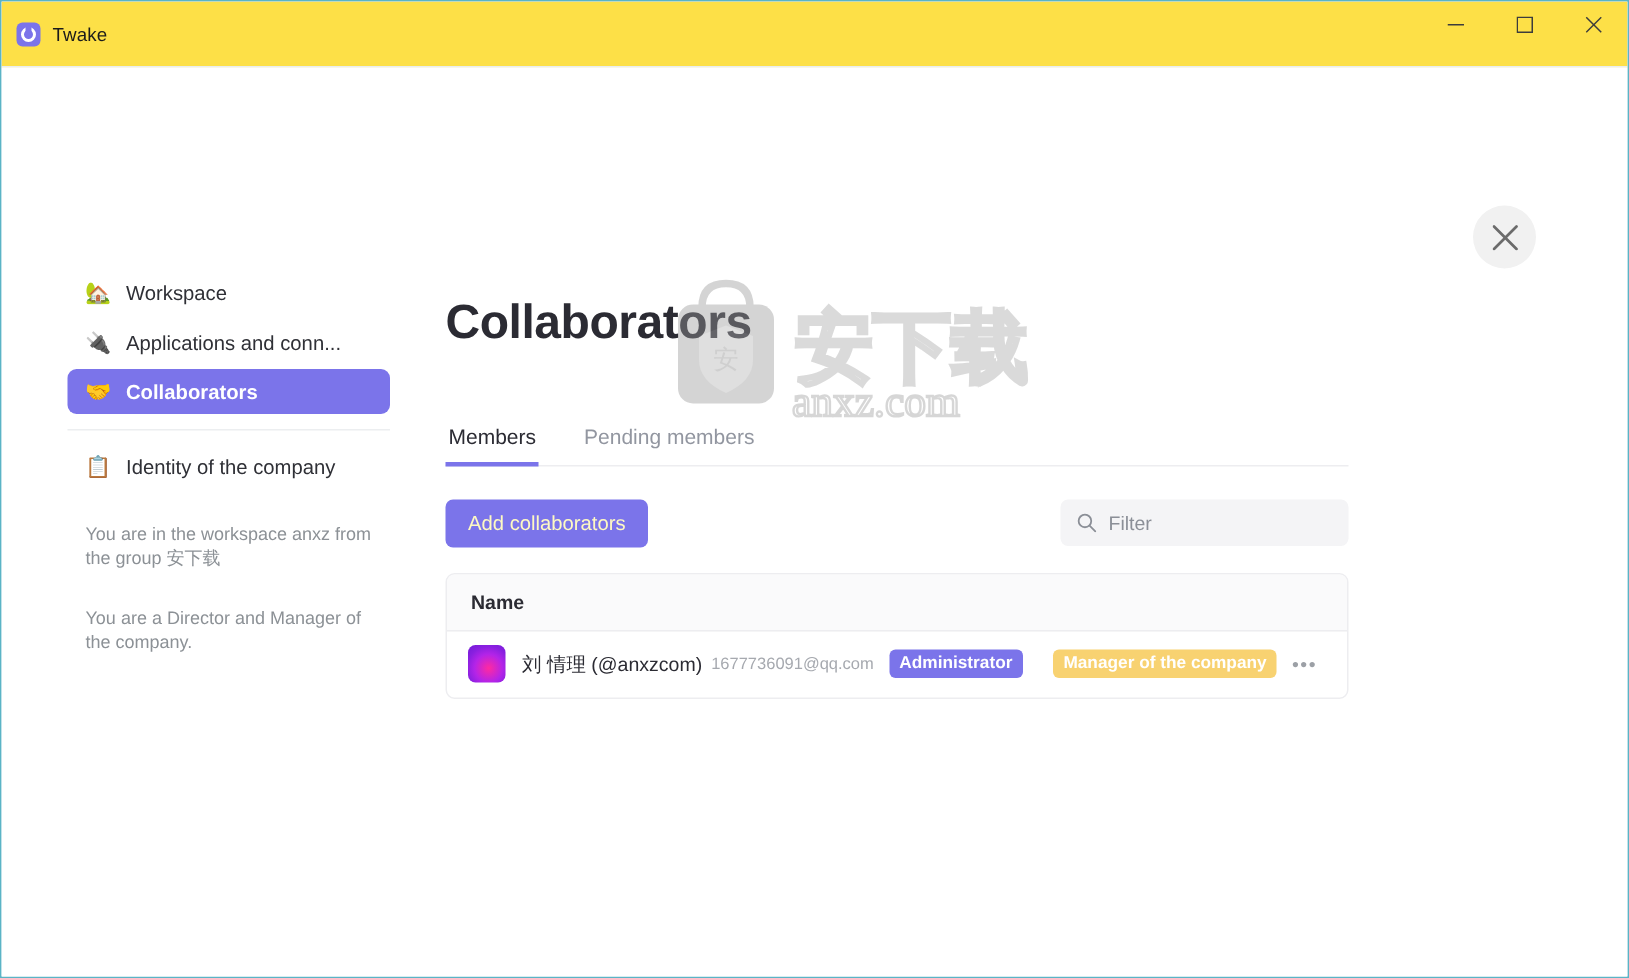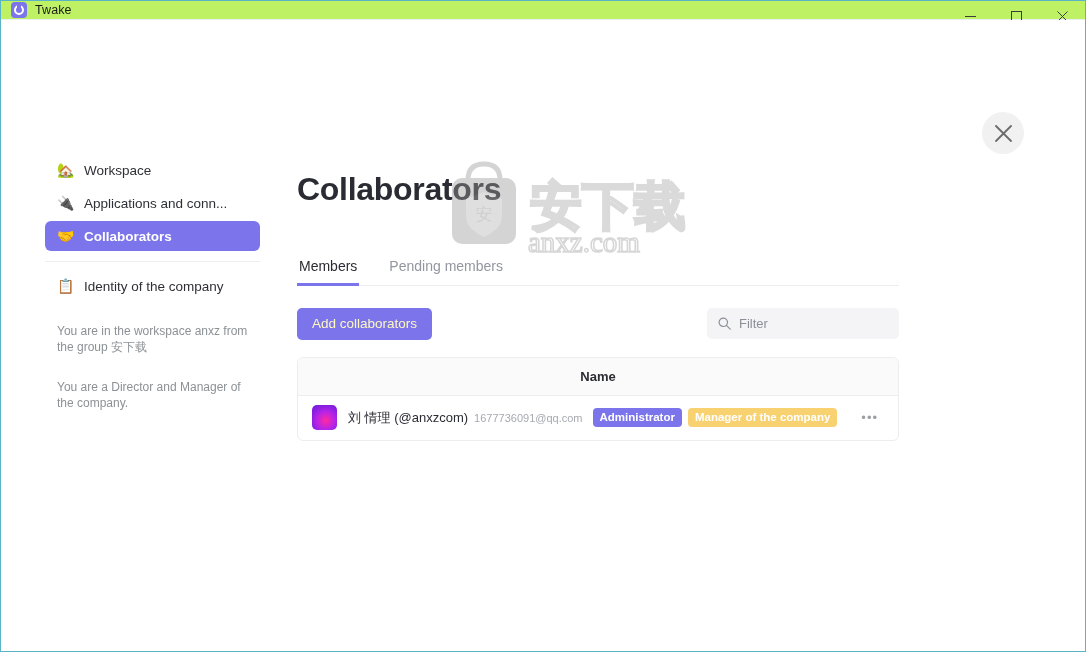--- a/index.html
+++ b/index.html
@@ -17,24 +17,24 @@
     width: 1086px;
     height: 652px;
     background: #ffffff;
     border: 1px solid #5ab4c6;
     overflow: hidden;
   }
 
   
   .titlebar {
     position: relative;
-    height: 19px;
-    display: flex;
-    align-items: center;
-    background: #bef264;
+    height: 44px;
+    display: flex;
+    align-items: center;
+    background: #fde047;
     border-bottom: 1px solid #e9eef0;
   }
   .title-left {
     display: flex;
     align-items: center;
     gap: 8px;
     padding-left: 10px;
   }
   .app-icon {
     width: 16px; height: 16px;
@@ -223,21 +223,20 @@
     overflow: hidden;
     background: #ffffff;
   }
   .table-head {
     background: #fafafb;
     border-bottom: 1px solid #ededf0;
     padding: 11px 16px;
     font-size: 13px;
     font-weight: bold;
     color: #2b2b33;
-    text-align: center;
   }
   .table-row {
     display: flex;
     align-items: center;
     padding: 9px 14px;
     min-height: 44px;
   }
   .avatar {
     width: 25px; height: 25px;
     border-radius: 5px;
@@ -251,21 +250,21 @@
     white-space: nowrap;
   }
   .row-email {
     font-size: 11px;
     color: #a6a9af;
     margin-left: 6px;
     white-space: nowrap;
   }
   .badges {
     display: flex;
-    gap: 6px;
+    gap: 20px;
     margin-left: 10px;
     white-space: nowrap;
   }
   .badge {
     font-size: 11.5px;
     font-weight: bold;
     color: #ffffff;
     border-radius: 4px;
     padding: 4px 7px;
     line-height: 1;

